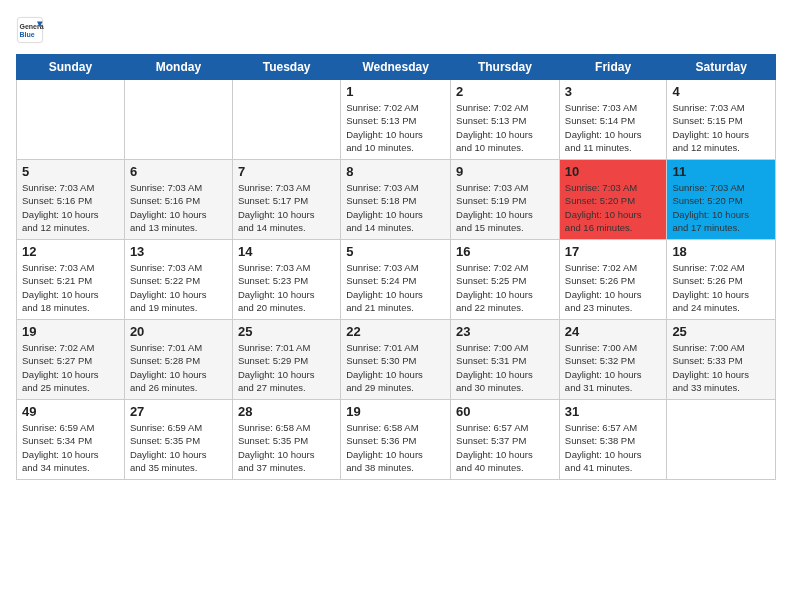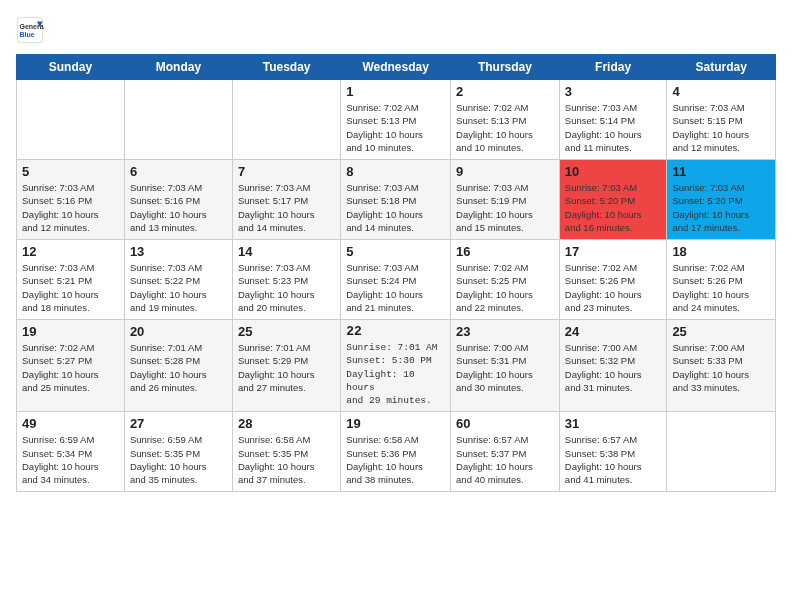--- a/index.html
+++ b/index.html
@@ -281,21 +281,21 @@
 Daylight: 10 hours
 and 26 minutes.</div>
           </td>
           <td style="background-color: rgb(245, 245, 245);">
             <span class="day-number">25</span>
             <div class="day-info" style="white-space: pre-line;">Sunrise: 7:01 AM
 Sunset: 5:29 PM
 Daylight: 10 hours
 and 27 minutes.</div>
           </td>
-          <td style="background-color: rgb(245, 245, 245); font-family: Liberation Mono, monospace;">
+          <td style="background-color: rgb(245, 245, 245);">
             <span class="day-number">22</span>
             <div class="day-info" style="white-space: pre-line;">Sunrise: 7:01 AM
 Sunset: 5:30 PM
 Daylight: 10 hours
 and 29 minutes.</div>
           </td>
           <td style="background-color: rgb(245, 245, 245); margin-left: 15px;">
             <span class="day-number">23</span>
             <div class="day-info" style="white-space: pre-line;">Sunrise: 7:00 AM
 Sunset: 5:31 PM

